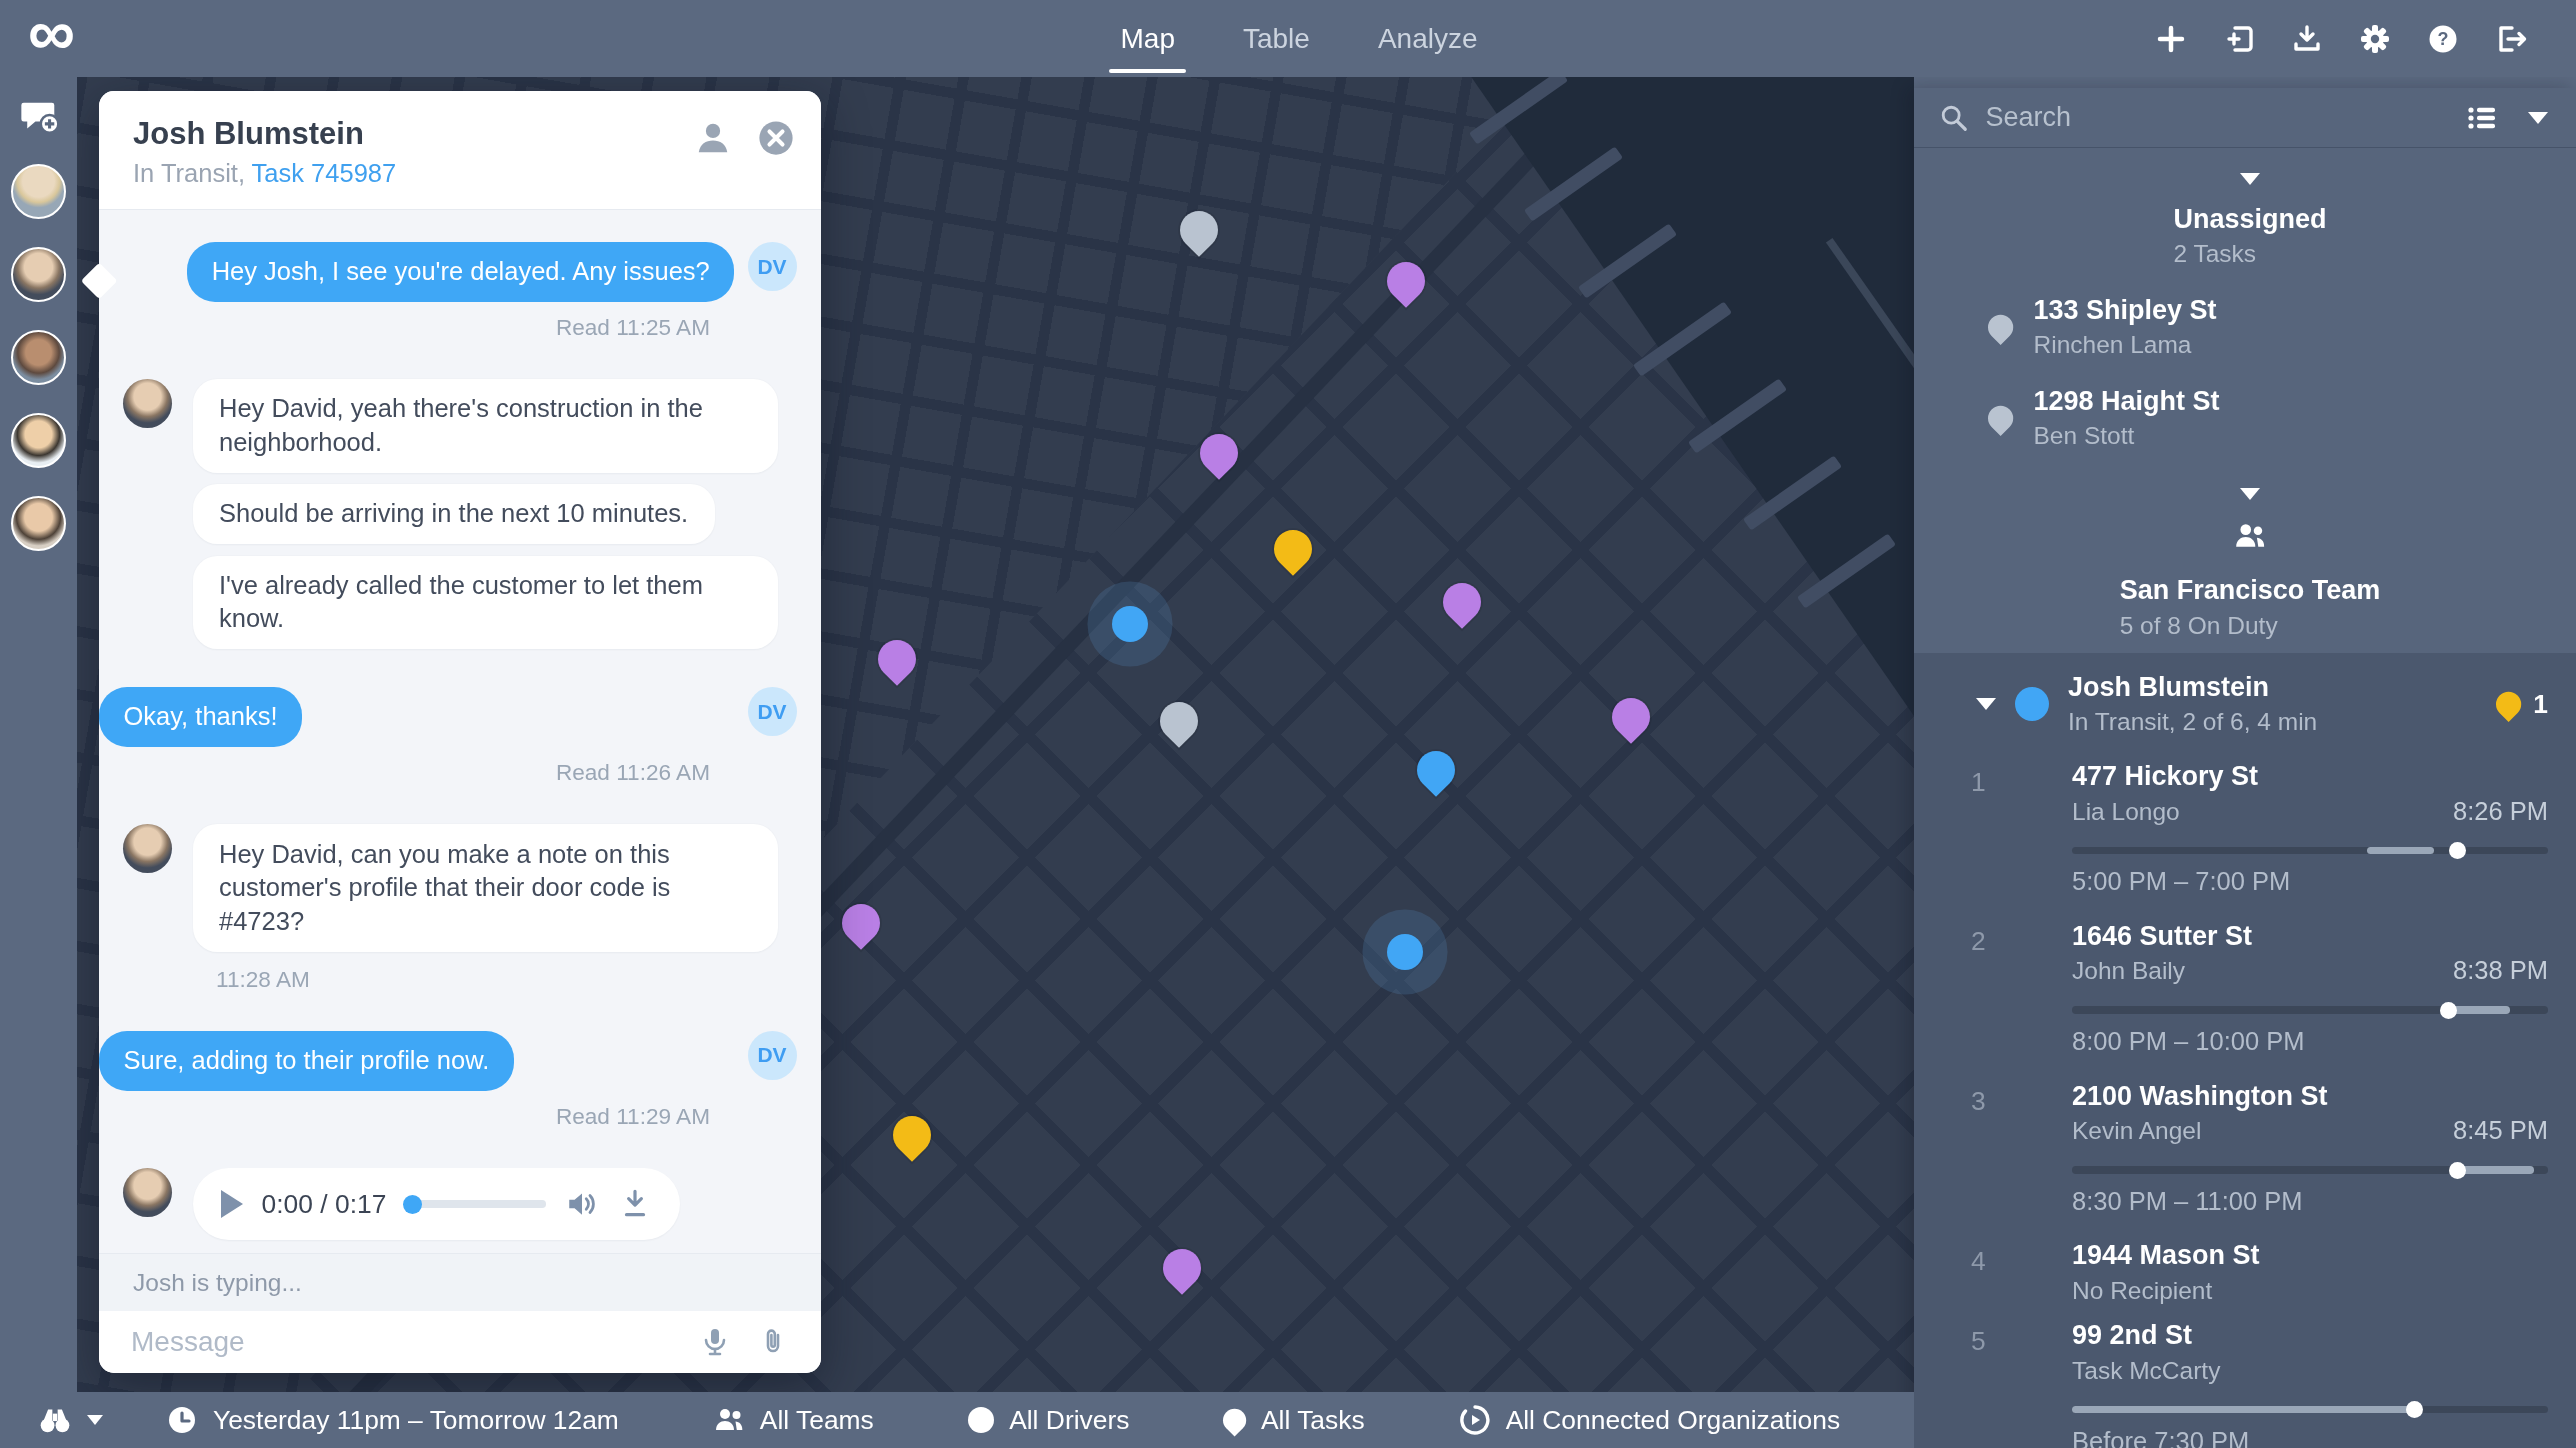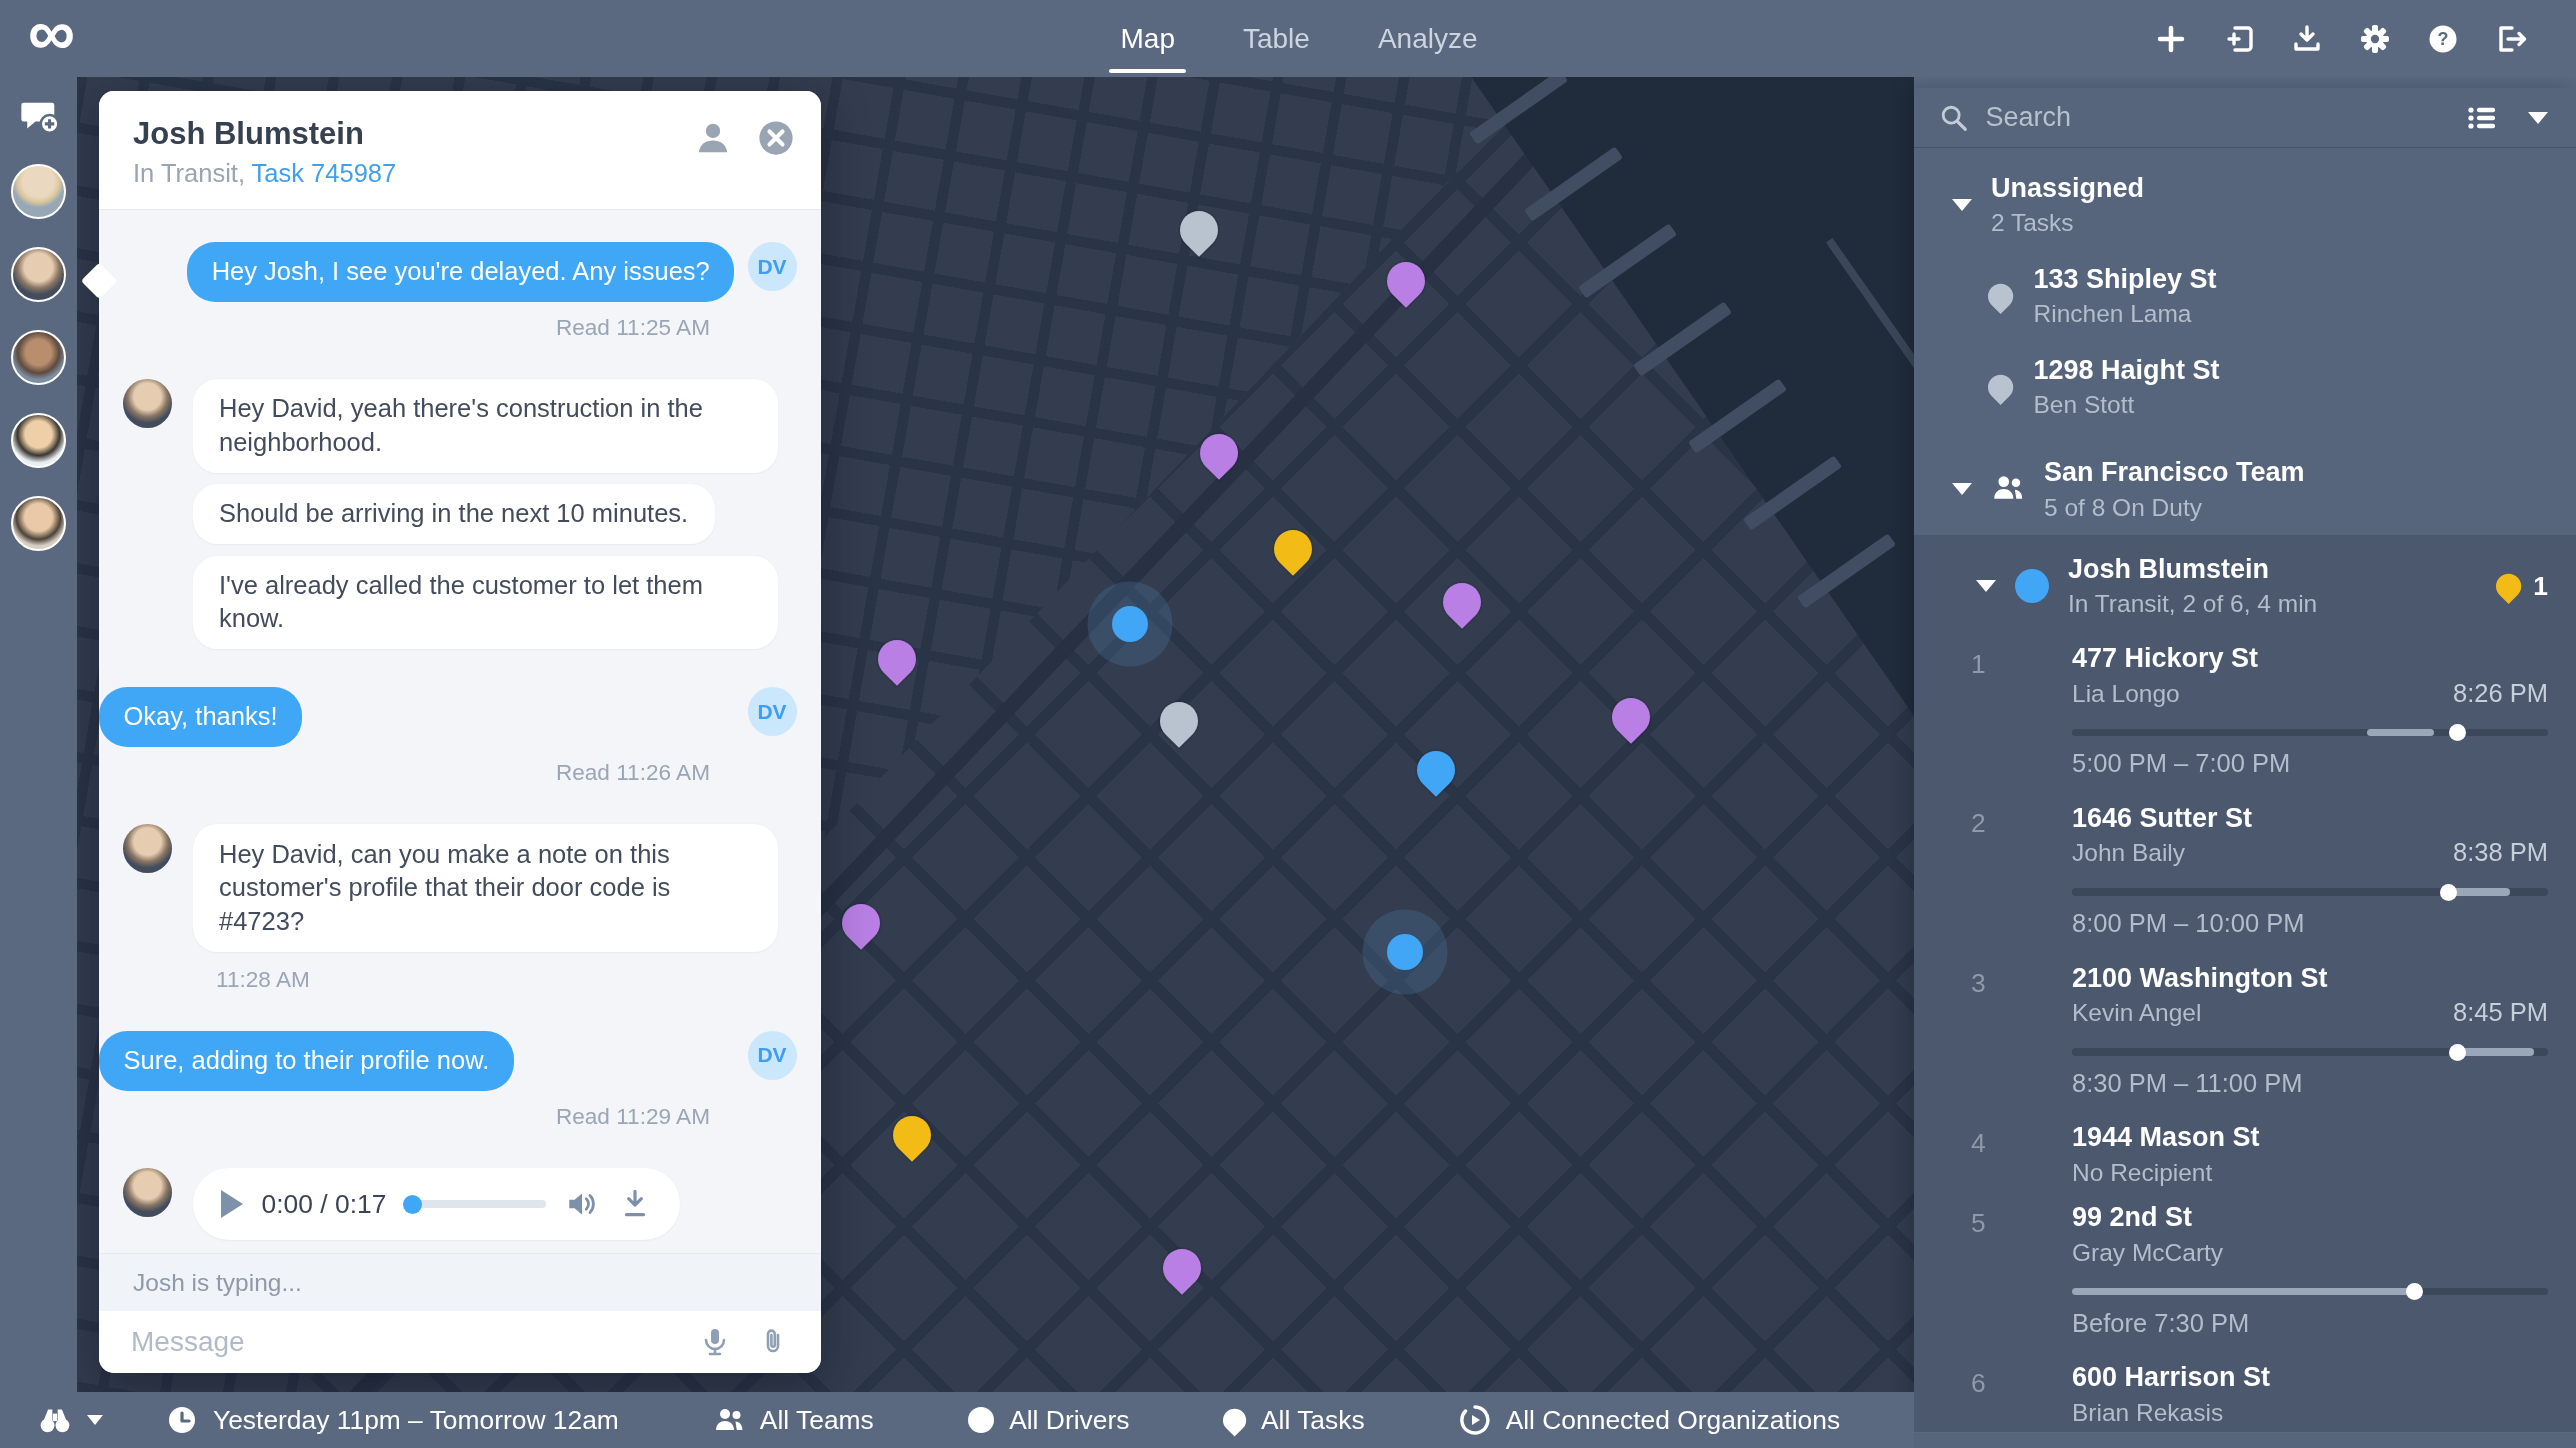--- a/index.html
+++ b/index.html
@@ -88,21 +88,21 @@
   
   #sidebar { position:absolute; right:0; top:88px; width:662px; height:1371px; background:#57657c; z-index:35; box-shadow:-5.7px 0 17px rgba(10,16,28,0.25); }
   #search-row { height:60px; display:flex; align-items:center; padding:0 28px 0 24.5px; border-bottom:1.9px solid rgba(20,30,48,0.25); gap:17px; }
   #search-row svg { width:30px; height:30px; }
   #search-input { flex:1; background:transparent; border:none; outline:none; color:#fff; font-size:27px; font-family:"Liberation Sans",sans-serif; }
   #search-input::placeholder { color:#b7c1ce; }
   .caret-down { width:0; height:0; border-left:10.4px solid transparent; border-right:10.4px solid transparent; border-top:12.3px solid #fff; flex:0 0 auto; }
   .caret-sm { border-left-width:8.5px; border-right-width:8.5px; border-top-width:10.4px; }
 
   #sidebar-content { overflow:hidden; height:1311px; }
-  .group-header { display:flex; align-items:center; gap:19px; padding:24.5px 28px 13.2px 38px; cursor:pointer; }
+  .group-header { display:flex; align-items:center; gap:19px; padding:24.5px 28px 13.2px 38px; cursor:pointer;flex-direction:column; }
   .gh-title { color:#fff; font-size:27px; font-weight:bold; }
   .gh-sub { color:#b3bdcb; font-size:24.5px; margin-top:5.7px; }
   .team-ppl { width:34px; height:34px; }
   .u-task { display:flex; align-items:center; gap:21px; padding:13.2px 28px 13.2px 74px; height:91px; cursor:pointer; }
   .s-pin { width:24.5px; height:24.5px; border-radius:50% 50% 50% 0; transform:rotate(-45deg); flex:0 0 24.5px; }
   .t-addr { color:#fff; font-size:27px; font-weight:bold; }
   .t-rec { color:#b3bdcb; font-size:24.5px; margin-top:5.7px; }
 
   .driver-block.expanded { background:#4b586e; border-bottom:0.9px solid rgba(255,255,255,0.10); }
   .driver-header { display:flex; align-items:center; gap:19px; padding:19px 28px 15px 62px; cursor:pointer; }
@@ -458,21 +458,21 @@
                 <div class="t-rec">No Recipient</div>
               </div>
             </div>
           </div>
           <div class="d-task">
             <div class="d-num">5</div>
             <div class="d-pin-wrap"><span class="s-pin pc-yellow"></span></div>
             <div class="d-main">
               <div class="t-addr">99 2nd St</div>
               <div class="d-line2">
-                <div class="t-rec">Gray McCarty</div>
+                <div class="t-rec">Task McCarty</div>
               </div>
               <div class="pbar">
                 <div class="silver" style="left: 0%; width: 71%;"></div>
                 <div class="dot" style="left: calc(72% - 8.5px);"></div>
               </div>
               <div class="d-window">Before 7:30 PM</div>
             </div>
           </div>
           <div class="d-task">
             <div class="d-num">6</div>

